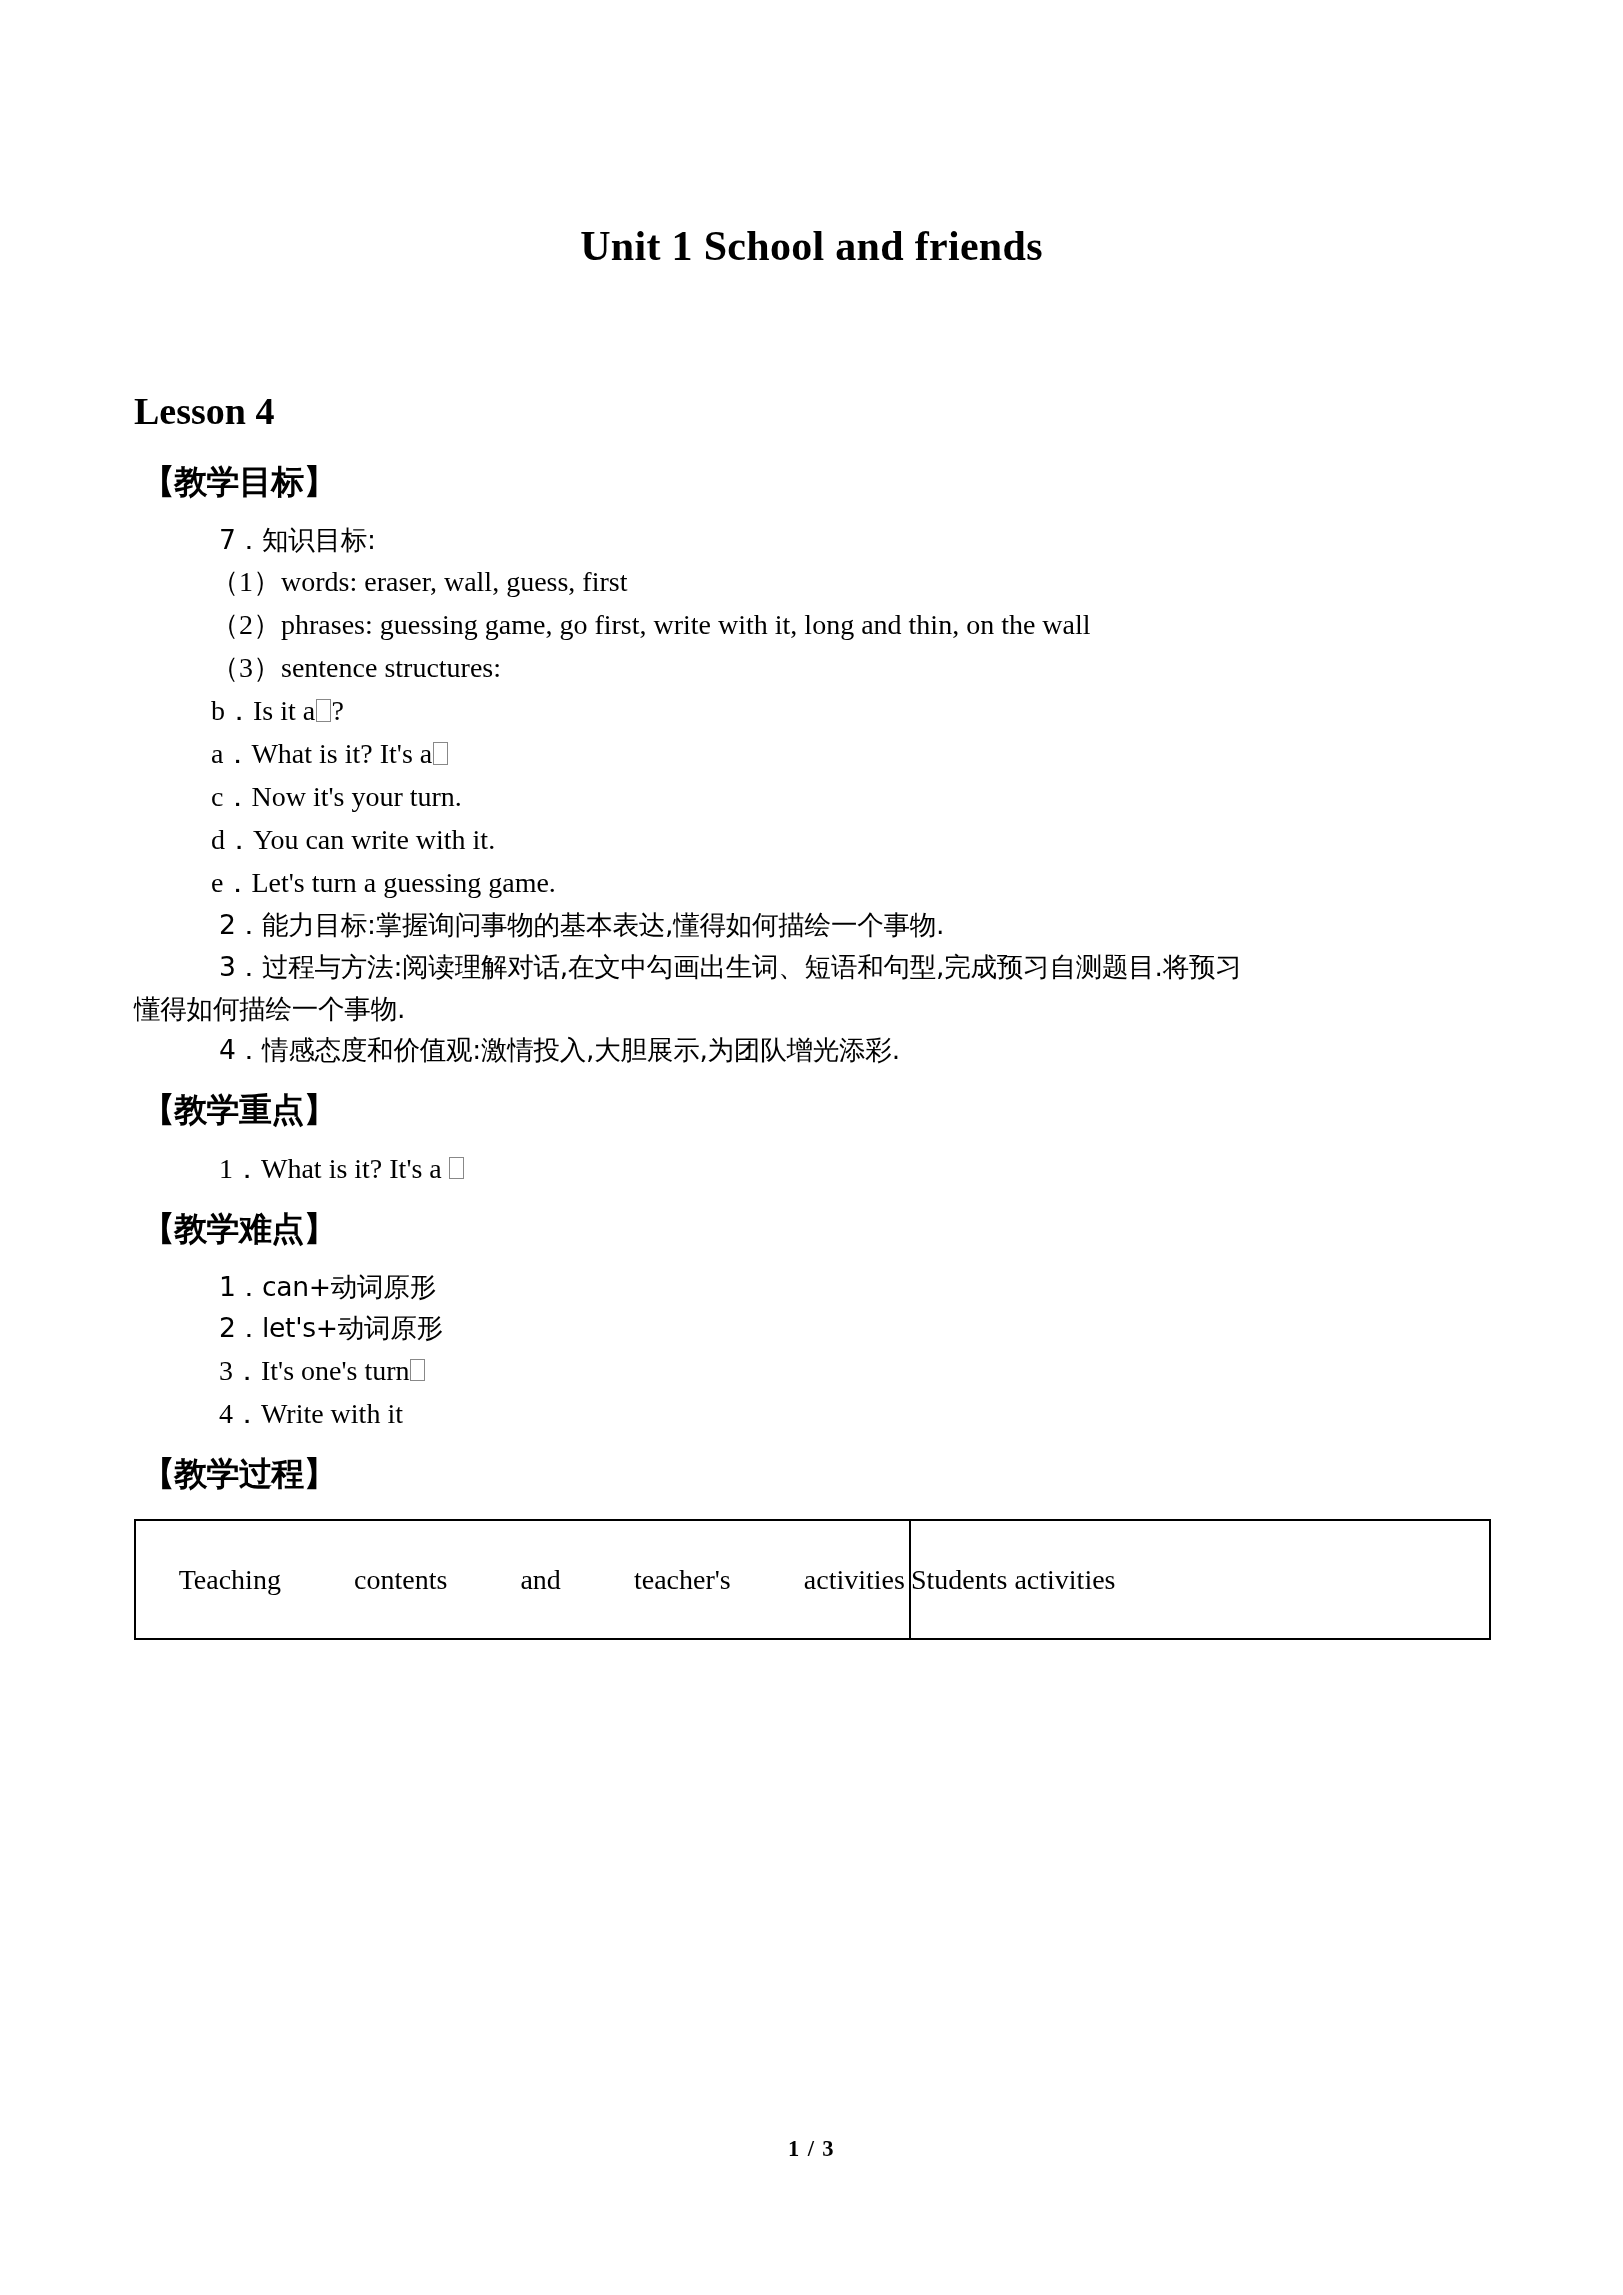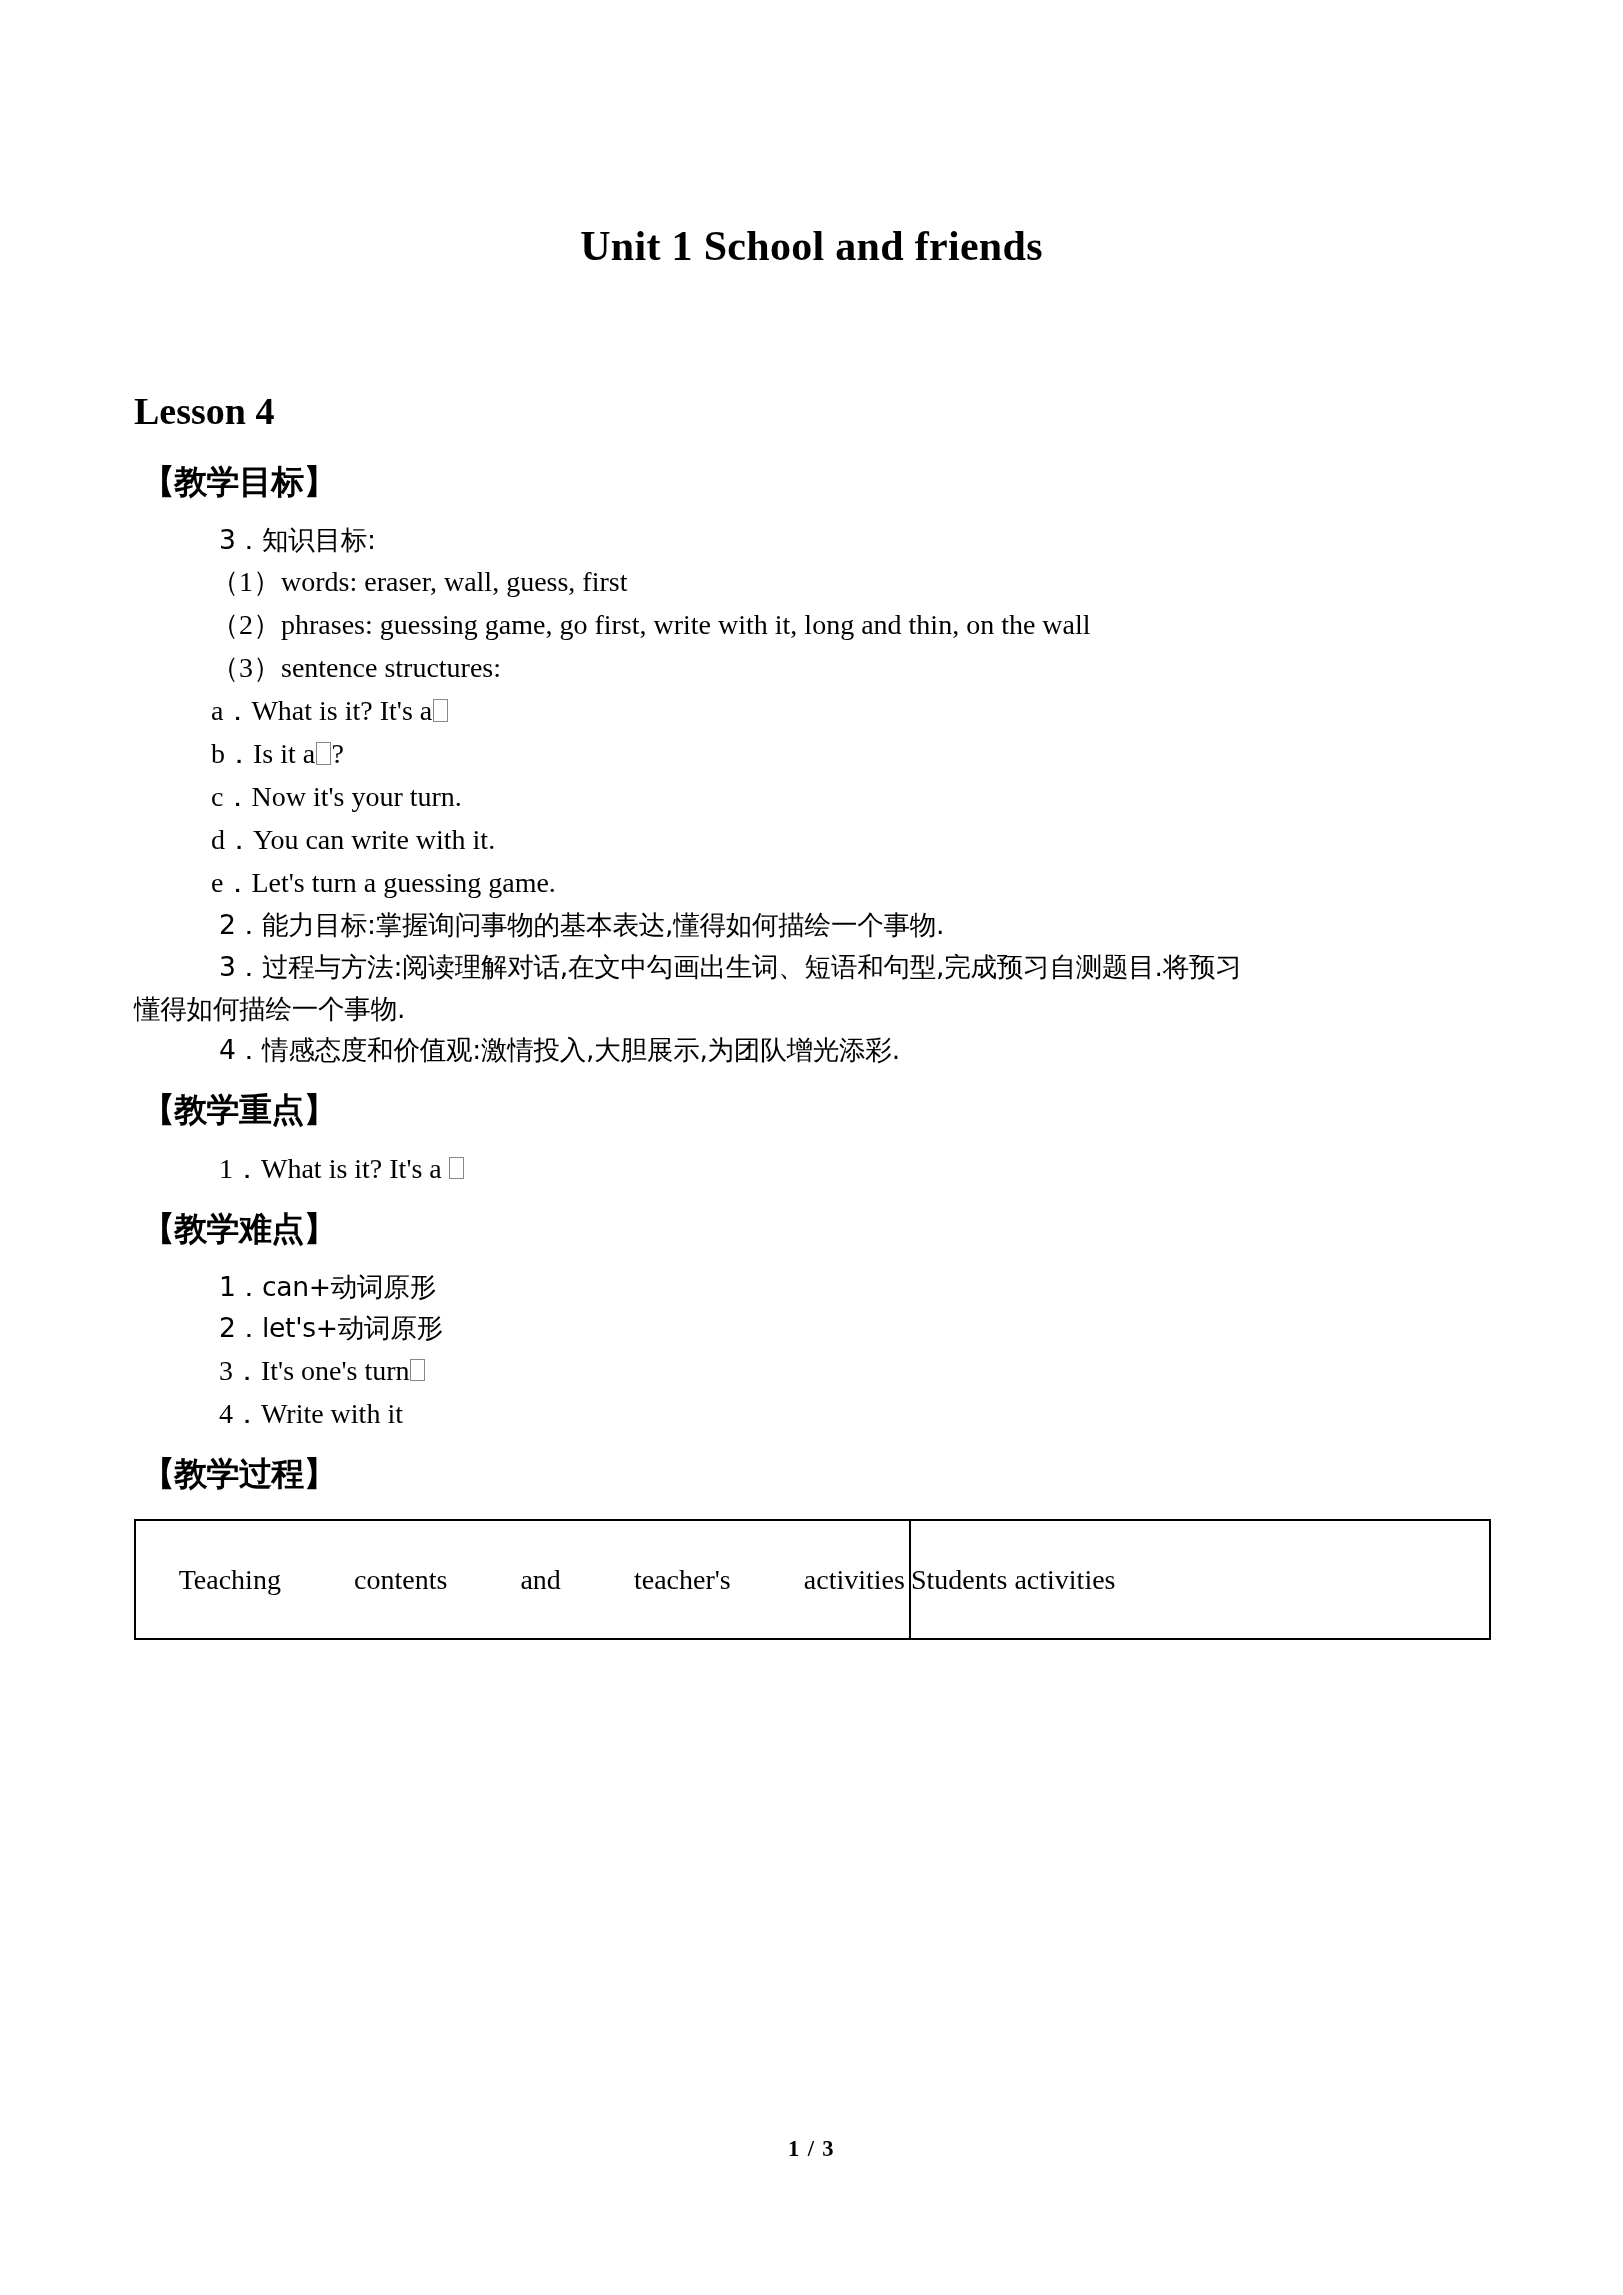--- a/index.html
+++ b/index.html
@@ -145,29 +145,29 @@
 <body>
 
 <div class="page">
 
   <h1 class="doc-title">Unit 1 School and friends</h1>
 
   <h2 class="lesson-heading">Lesson 4</h2>
 
   <h3 class="cn-heading">【教学目标】</h3>
 
-  <p class="line num cjk">3．知识目标:</p>
+  <p class="line num cjk">7．知识目标:</p>
 
   <p class="line paren">（1）words: eraser, wall, guess, first</p>
   <p class="line paren">（2）phrases: guessing game, go first, write with it, long and thin, on the wall</p>
   <p class="line paren">（3）sentence structures:</p>
 
+  <p class="line letter"><span>b．</span><span>Is it a</span><span class="tofu"></span><span>?</span></p>
+
   <p class="line letter"><span>a．</span><span>What is it? It's a</span><span class="tofu"></span></p>
-
-  <p class="line letter"><span>b．</span><span>Is it a</span><span class="tofu"></span><span>?</span></p>
 
   <p class="line letter"><span>c．</span><span>Now it's your turn.</span></p>
 
   <p class="line letter"><span>d．</span><span>You can write with it.</span></p>
 
   <p class="line letter"><span>e．</span><span>Let's turn a guessing game.</span></p>
 
   <p class="line num cjk">2．能力目标:掌握询问事物的基本表达,懂得如何描绘一个事物.</p>
   <p class="line num cjk">3．过程与方法:阅读理解对话,在文中勾画出生词、短语和句型,完成预习自测题目.将预习</p>
   <p class="line cont cjk">懂得如何描绘一个事物.</p>

